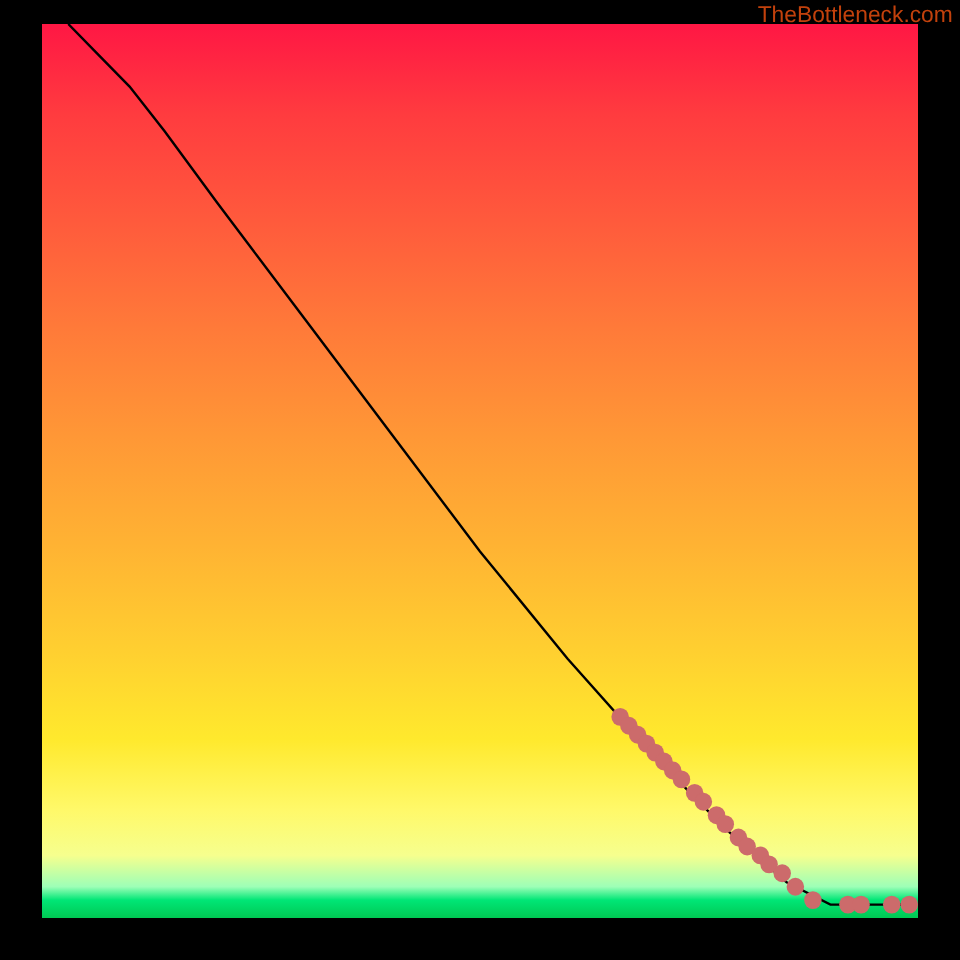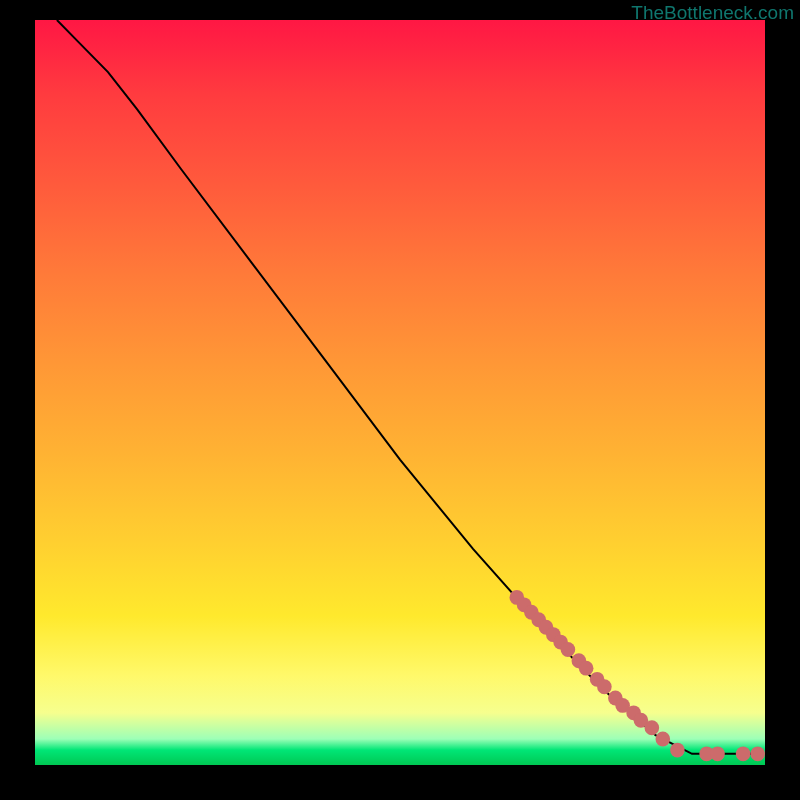--- a/index.html
+++ b/index.html
@@ -54,21 +54,21 @@
     position: absolute;
     left: 0;
     top: 0;
     width: 100%;
     height: 100%;
   }
   .watermark {
     position: absolute;
     top: 2px;
     right: 6px;
-    color: #0f766e;
+    color: #c2410c;
     font-size: 19px;
     font-family: Arial, sans-serif;
     letter-spacing: 0px;
   }
 </style>
 </head>
 <body>
 
 <div class="frame">
   <div class="plot">

